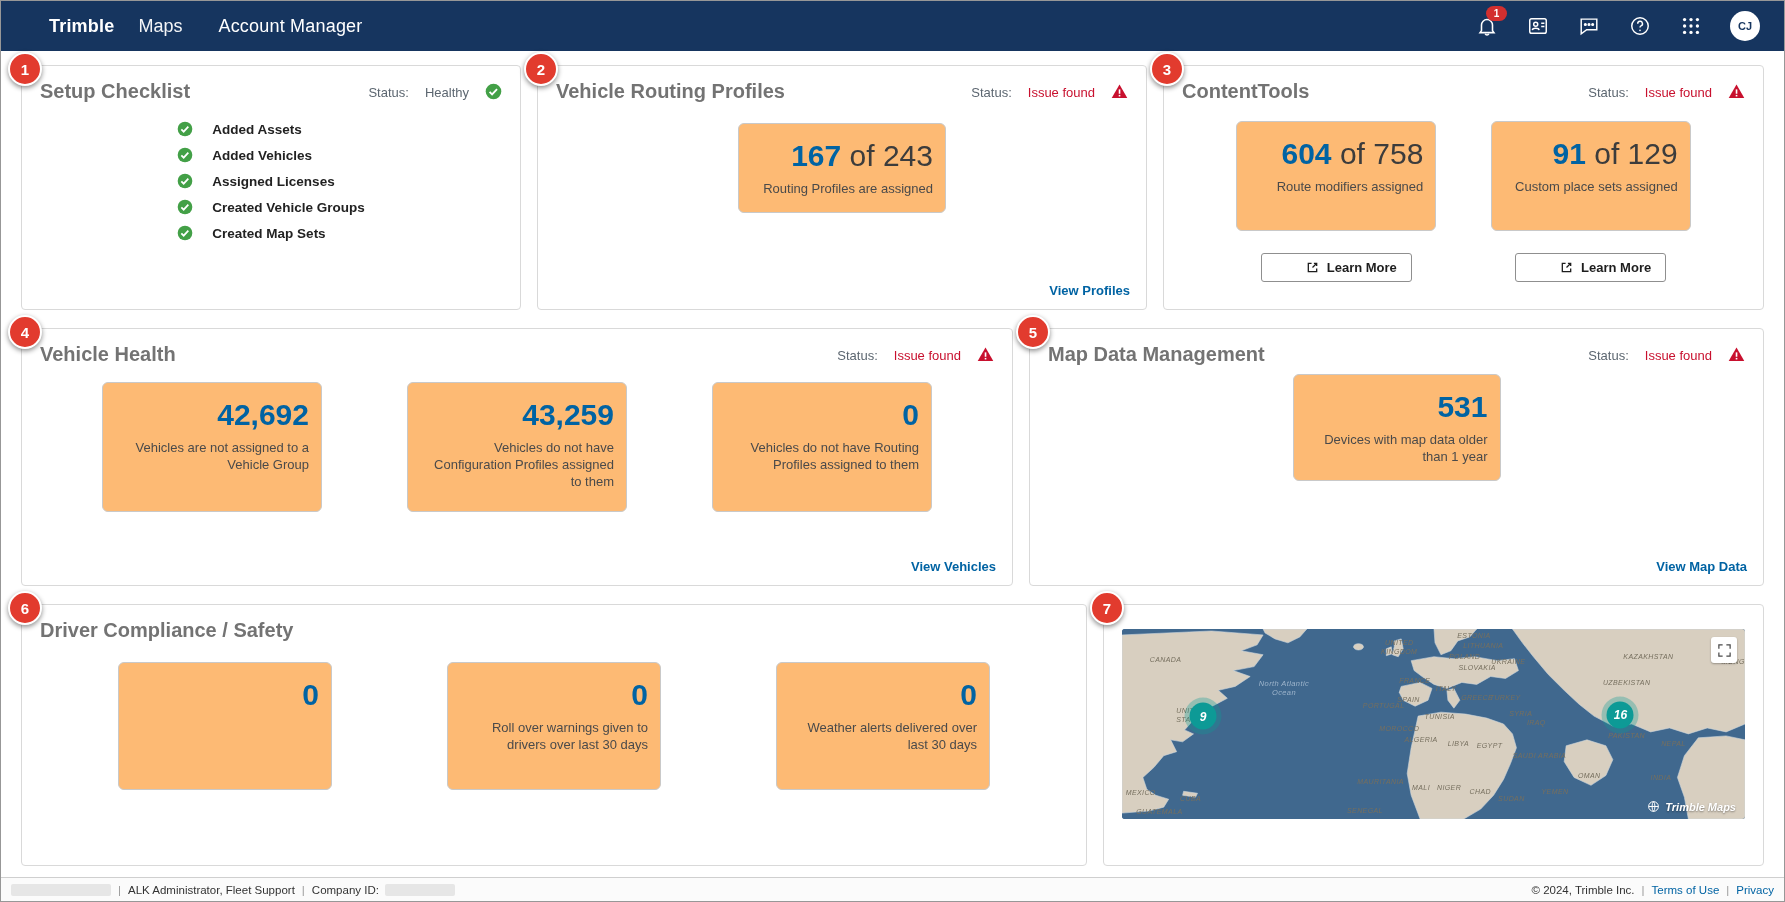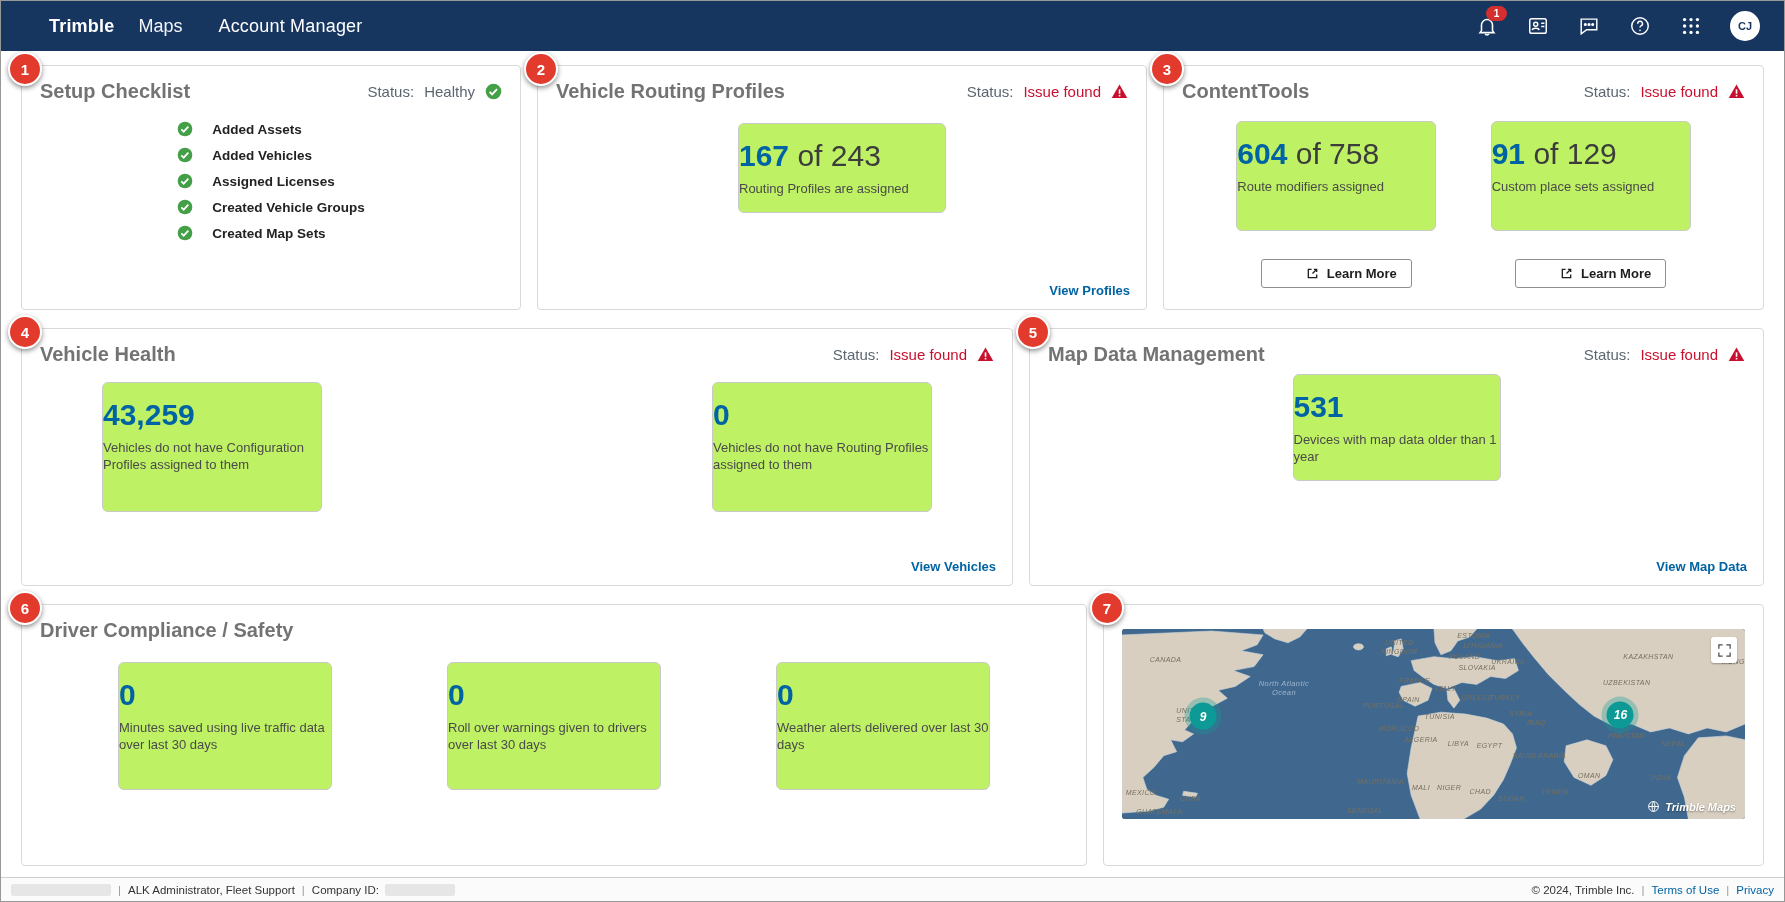--- a/index.html
+++ b/index.html
@@ -33,43 +33,43 @@
   .card-ct{flex:1;}
   .card-vh{width:992px;flex:none;}
   .card-md{flex:1;}
   .card-dr{width:1066px;flex:none;}
   .card-am{flex:1;}
   .num-badge{position:absolute;top:-14px;left:-14px;width:30px;height:30px;border-radius:50%;
     background:#e23b2e;border:2px solid #fff;box-shadow:0 2px 5px rgba(0,0,0,.45);
     color:#fff;font-size:15px;font-weight:bold;display:flex;align-items:center;justify-content:center;z-index:6;}
   .card-head{display:flex;justify-content:space-between;align-items:center;}
   .card-title{font-size:20px;font-weight:bold;color:#737373;}
-  .status{display:flex;align-items:flex-start;gap:10px;font-size:15px;color:#5c6670;}
+  .status{display:flex;align-items:flex-end;gap:16px;font-size:13px;color:#5c6670;}
   .status .val.red{color:#c8102e;}
   .status .val.ok{color:#5c6670;}
   .status svg{width:17px;height:17px;}
   
   .checklist{margin:18px auto 0;width:fit-content;display:flex;flex-direction:column;gap:10px;}
   .check-item{display:flex;align-items:center;gap:19px;font-size:13.5px;font-weight:bold;color:#222;}
   .check-item svg{width:16px;height:16px;flex:none;}
   
-  .stat-box{border:1px solid #c9c9c9;border-radius:6px;background:#bef264;text-align:left;padding:15px 0;box-sizing:border-box;}
+  .stat-box{border:1px solid #c9c9c9;border-radius:6px;background:#fdba74;text-align:right;padding:15px 12px;box-sizing:border-box;}
   .stat-num{font-size:30px;font-weight:400;color:#3c3c3c;line-height:1.1;}
   .stat-num .num{color:#0063a3;font-weight:bold;}
   .stat-cap{font-size:13px;color:#4a4a4a;margin-top:8px;line-height:1.32;}
   .link{color:#0063a3;font-weight:bold;font-size:13px;text-decoration:none;cursor:pointer;}
   .corner-link{position:absolute;right:16px;bottom:11px;}
   .btn{display:inline-flex;align-items:center;gap:8px;border:1px solid #8f8f8f;border-radius:3px;background:#fff;
     font-family:inherit;font-weight:bold;font-size:13px;color:#1d1d1d;padding:6px 14px;cursor:pointer;}
   .btn svg{width:13px;height:13px;}
   .vrp-box{width:208px;margin:20px auto 0;}
   .ct-cols{display:flex;justify-content:space-evenly;margin-top:18px;}
   .ct-col{display:flex;flex-direction:column;align-items:center;}
   .ct-col .stat-box{width:200px;min-height:110px;}
-  .ct-col .btn{margin-top:28px;padding-left:44px;}
+  .ct-col .btn{margin-top:22px;padding-left:44px;}
   .vh-row{display:flex;justify-content:space-between;padding:0 62px;margin-top:16px;}
   .vh-row .stat-box{width:220px;min-height:130px;}
   .md-box{width:208px;margin:8px auto 0;}
   .dr-row{display:flex;justify-content:space-between;padding:0 78px;margin-top:20px;}
   .dr-row .stat-box{width:214px;min-height:128px;}
   .dr-btn-row{text-align:center;margin-top:16px;}
   
   .am-left{display:flex;align-items:center;gap:7px;}
   .help-dot{width:15px;height:15px;border-radius:50%;background:#567e9e;color:#fff;font-size:10px;font-weight:bold;
     display:flex;align-items:center;justify-content:center;cursor:pointer;}
@@ -302,20 +302,24 @@
           <span class="val red">Issue found</span>
           <svg viewBox="0 0 24 24">
               <path d="M12 2 L23 21 H1 Z" fill="#c8102e"></path>
               <rect x="10.9" y="9" width="2.3" height="6.2" fill="#fff"></rect>
               <rect x="10.9" y="16.8" width="2.3" height="2.2" fill="#fff"></rect>
             </svg>
         </div>
       </div>
       <div class="vh-row">
         <div class="stat-box">
+          <div class="stat-num"><span class="num">42,692</span></div>
+          <div class="stat-cap">Vehicles are not assigned to a Vehicle Group</div>
+        </div>
+        <div class="stat-box">
           <div class="stat-num"><span class="num">43,259</span></div>
           <div class="stat-cap">Vehicles do not have Configuration Profiles assigned to them</div>
         </div>
         <div class="stat-box">
           <div class="stat-num"><span class="num">0</span></div>
           <div class="stat-cap">Vehicles do not have Routing Profiles assigned to them</div>
         </div>
       </div>
       <a class="link corner-link">View Vehicles</a>
     </div>
@@ -345,21 +349,20 @@
   <div class="row r3">
 
     <div class="card card-dr">
       <div class="num-badge">6</div>
       <div class="card-head">
         <div class="card-title">Driver Compliance / Safety</div>
       </div>
       <div class="dr-row">
         <div class="stat-box">
           <div class="stat-num"><span class="num">0</span></div>
-          <div class="stat-cap">Minutes saved using live traffic data over last 30 days</div>
         </div>
         <div class="stat-box">
           <div class="stat-num"><span class="num">0</span></div>
           <div class="stat-cap">Roll over warnings given to drivers over last 30 days</div>
         </div>
         <div class="stat-box">
           <div class="stat-num"><span class="num">0</span></div>
           <div class="stat-cap">Weather alerts delivered over last 30 days</div>
         </div>
       </div>

